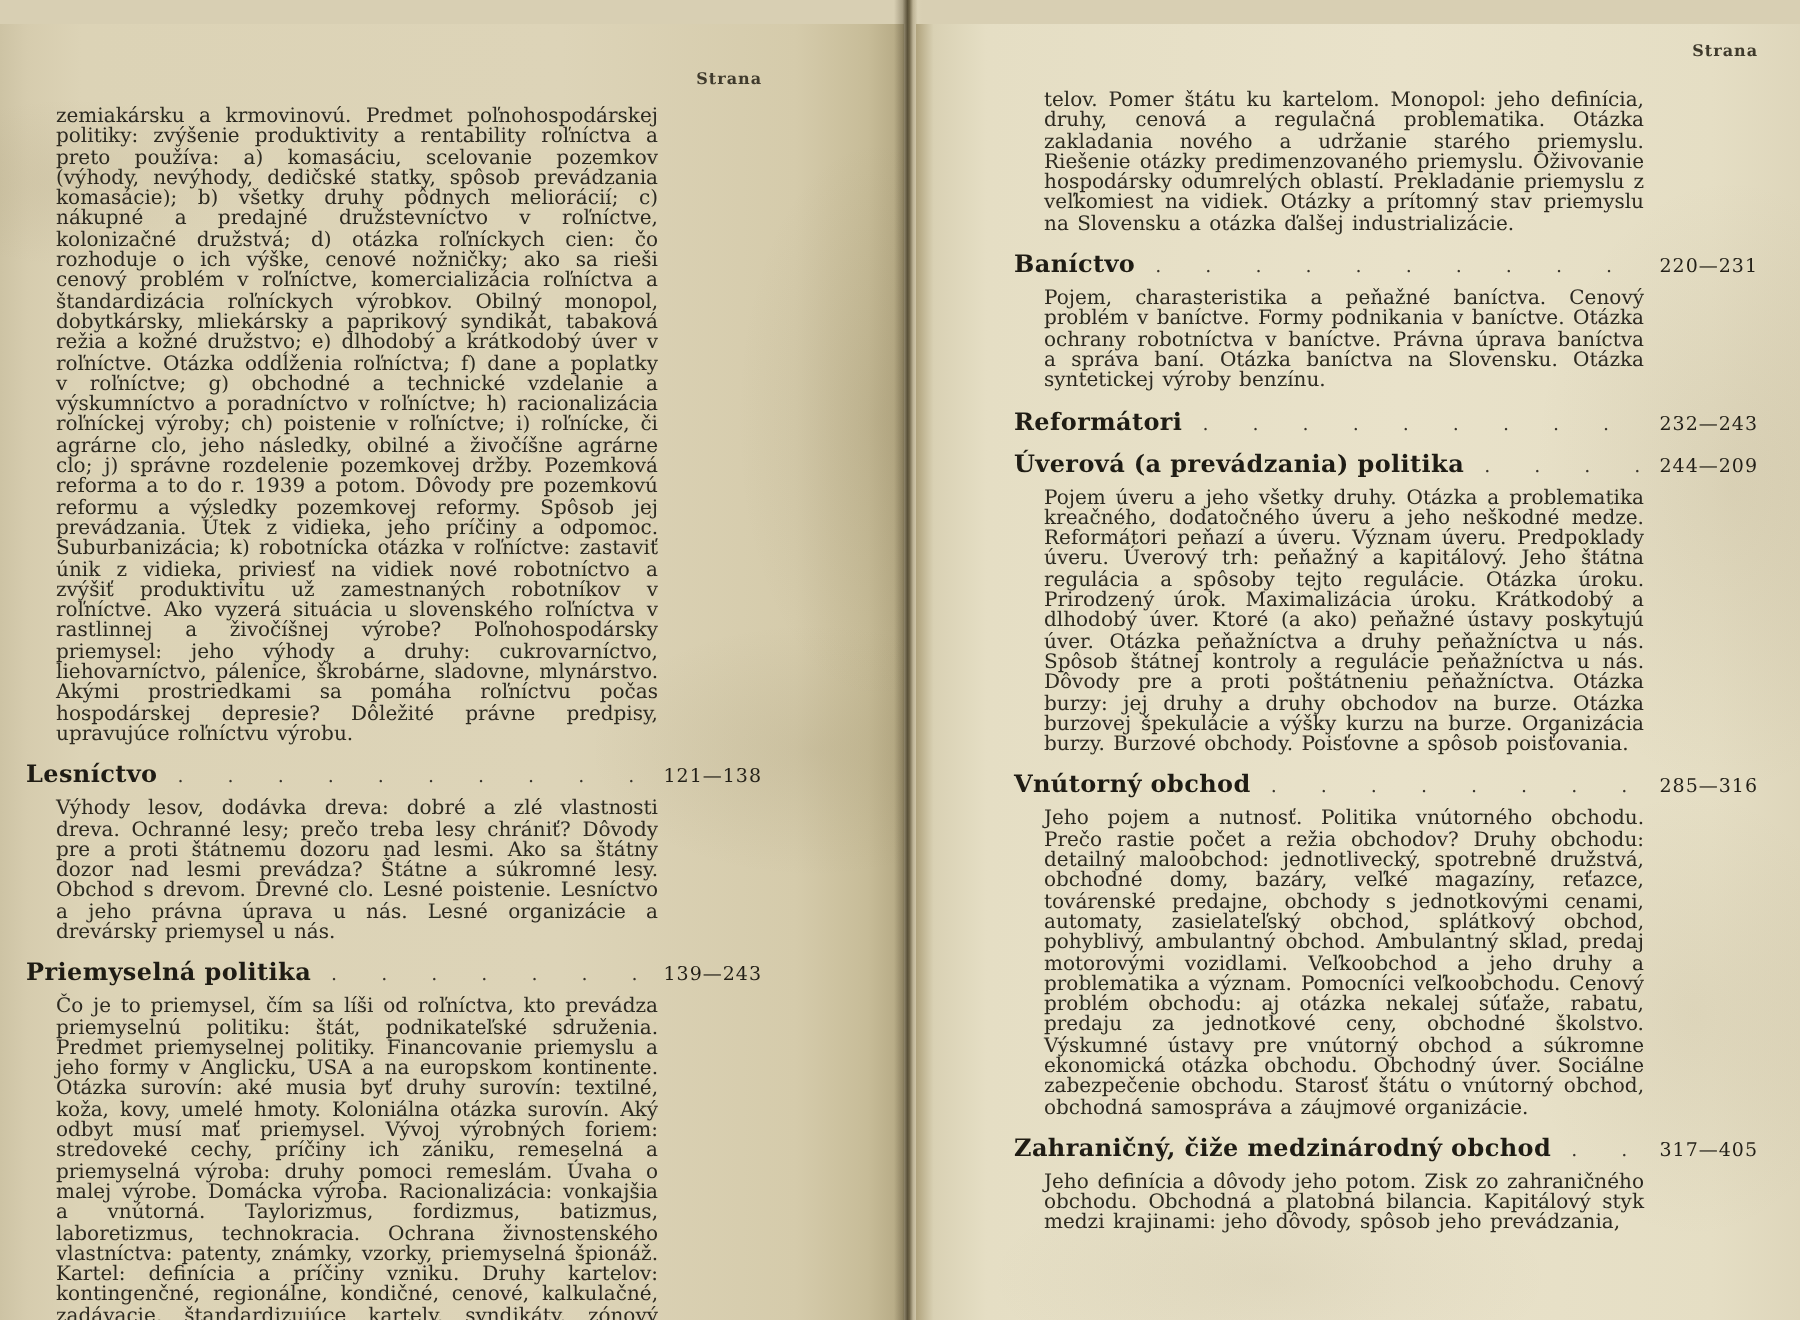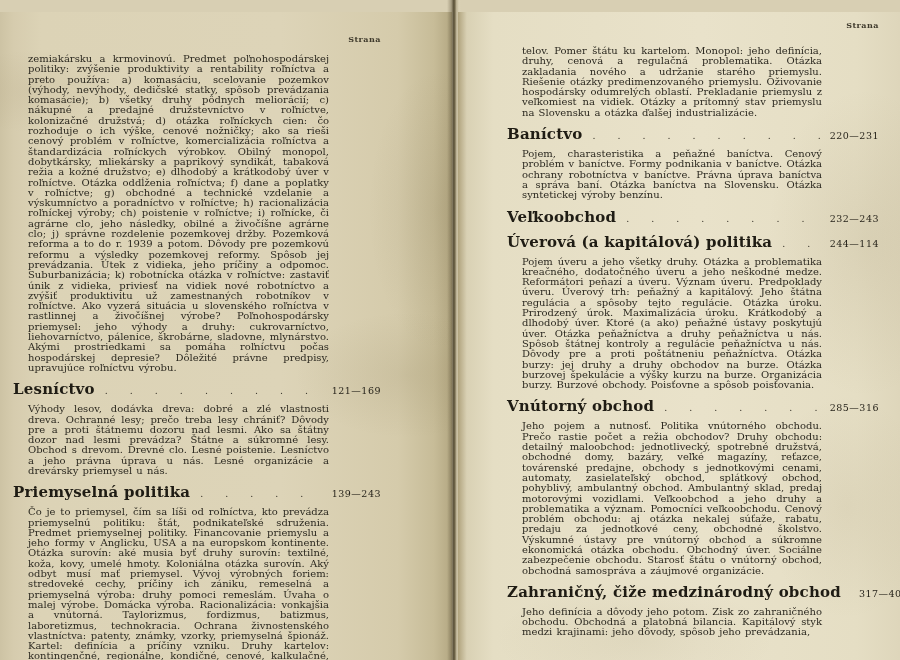--- a/index.html
+++ b/index.html
@@ -66,21 +66,21 @@
   }
   .page-right .body { margin-right: 57px; }
 
   .entry {
     display: flex;
     align-items: baseline;
     margin: 7px 0 6px 0;
   }
   .entry .title {
     font-weight: bold;
-    font-size: 15px;
+    font-size: 12px;
     color: #1f1c14;
     white-space: nowrap;
     letter-spacing: 0.2px;
   }
   .entry .leader {
     flex: 1 1 auto;
     overflow: hidden;
     white-space: nowrap;
     font-size: 9.5px;
     color: #37332a;
@@ -101,21 +101,21 @@
 <div class="spread">
 
   <div class="page page-left">
     <div class="inner">
       <div class="strana">Strana</div>
       <p class="body">zemiakársku a krmovinovú. Predmet poľnohospodárskej politiky: zvýšenie produktivity a rentability roľníctva a preto používa: a) komasáciu, scelovanie pozemkov (výhody, nevýhody, dedičské statky, spôsob prevádzania komasácie); b) všetky druhy pôdnych meliorácií; c) nákupné a predajné družstevníctvo v roľníctve, kolonizačné družstvá; d) otázka roľníckych cien: čo rozhoduje o ich výške, cenové nožničky; ako sa rieši cenový problém v roľníctve, komercializácia roľníctva a štandardizácia roľníckych výrobkov. Obilný monopol, dobytkársky, mliekársky a paprikový syndikát, tabaková režia a kožné družstvo; e) dlhodobý a krátkodobý úver v roľníctve. Otázka oddĺženia roľníctva; f) dane a poplatky v roľníctve; g) obchodné a technické vzdelanie a výskumníctvo a poradníctvo v roľníctve; h) racionalizácia roľníckej výroby; ch) poistenie v roľníctve; i) roľnícke, či agrárne clo, jeho následky, obilné a živočíšne agrárne clo; j) správne rozdelenie pozemkovej držby. Pozemková reforma a to do r. 1939 a potom. Dôvody pre pozemkovú reformu a výsledky pozemkovej reformy. Spôsob jej prevádzania. Útek z vidieka, jeho príčiny a odpomoc. Suburbanizácia; k) robotnícka otázka v roľníctve: zastaviť únik z vidieka, priviesť na vidiek nové robotníctvo a zvýšiť produktivitu už zamestnaných robotníkov v roľníctve. Ako vyzerá situácia u slovenského roľníctva v rastlinnej a živočíšnej výrobe? Poľnohospodársky priemysel: jeho výhody a druhy: cukrovarníctvo, liehovarníctvo, pálenice, škrobárne, sladovne, mlynárstvo. Akými prostriedkami sa pomáha roľníctvu počas hospodárskej depresie? Dôležité právne predpisy, upravujúce roľníctvu výrobu.</p>
 
       <div class="entry">
         <span class="title">Lesníctvo</span>
         <span class="leader">. . . . . . . . . . . . . . . . . . . . . . . . . . . . . .</span>
-        <span class="pages">121—169</span>
+        <span class="pages">121—138</span>
       </div>
       <p class="body">Výhody lesov, dodávka dreva: dobré a zlé vlastnosti dreva. Ochranné lesy; prečo treba lesy chrániť? Dôvody pre a proti štátnemu dozoru nad lesmi. Ako sa štátny dozor nad lesmi prevádza? Štátne a súkromné lesy. Obchod s drevom. Drevné clo. Lesné poistenie. Lesníctvo a jeho právna úprava u nás. Lesné organizácie a drevársky priemysel u nás.</p>
 
       <div class="entry">
         <span class="title">Priemyselná politika</span>
         <span class="leader">. . . . . . . . . . . . . . . . . . . . . . . . . . . . . .</span>
         <span class="pages">139—243</span>
       </div>
       <p class="body">Čo je to priemysel, čím sa líši od roľníctva, kto prevádza priemyselnú politiku: štát, podnikateľské sdruženia. Predmet priemyselnej politiky. Financovanie priemyslu a jeho formy v Anglicku, USA a na europskom kontinente. Otázka surovín: aké musia byť druhy surovín: textilné, koža, kovy, umelé hmoty. Koloniálna otázka surovín. Aký odbyt musí mať priemysel. Vývoj výrobných foriem: stredoveké cechy, príčiny ich zániku, remeselná a priemyselná výroba: druhy pomoci remeslám. Úvaha o malej výrobe. Domácka výroba. Racionalizácia: vonkajšia a vnútorná. Taylorizmus, fordizmus, batizmus, laboretizmus, technokracia. Ochrana živnostenského vlastníctva: patenty, známky, vzorky, priemyselná špionáž. Kartel: definícia a príčiny vzniku. Druhy kartelov: kontingenčné, regionálne, kondičné, cenové, kalkulačné, zadávacie, štandardizujúce kartely, syndikáty, zónový systém, basing points. Politika kartelov: proti outsiderom, cenová a vývozná politika kar-</p>
     </div>
@@ -129,29 +129,29 @@
       <p class="body">telov. Pomer štátu ku kartelom. Monopol: jeho definícia, druhy, cenová a regulačná problematika. Otázka zakladania nového a udržanie starého priemyslu. Riešenie otázky predimenzovaného priemyslu. Oživovanie hospodársky odumrelých oblastí. Prekladanie priemyslu z veľkomiest na vidiek. Otázky a prítomný stav priemyslu na Slovensku a otázka ďalšej industrializácie.</p>
 
       <div class="entry">
         <span class="title">Baníctvo</span>
         <span class="leader">. . . . . . . . . . . . . . . . . . . . . . . . . . . . . .</span>
         <span class="pages">220—231</span>
       </div>
       <p class="body">Pojem, charasteristika a peňažné baníctva. Cenový problém v baníctve. Formy podnikania v baníctve. Otázka ochrany robotníctva v baníctve. Právna úprava baníctva a správa baní. Otázka baníctva na Slovensku. Otázka syntetickej výroby benzínu.</p>
 
       <div class="entry">
-        <span class="title">Veľkoobchod</span>
+        <span class="title">Reformátori</span>
         <span class="leader">. . . . . . . . . . . . . . . . . . . . . . . . . . . . . .</span>
         <span class="pages">232—243</span>
       </div>
 
       <div class="entry">
-        <span class="title">Úverová (a kapitálová) politika</span>
+        <span class="title">Úverová (a prevádzania) politika</span>
         <span class="leader">. . . . . . . . . . . . . . . . . . . . . . . . . . . . . .</span>
-        <span class="pages">244—114</span>
+        <span class="pages">244—209</span>
       </div>
       <p class="body">Pojem úveru a jeho všetky druhy. Otázka a problematika kreačného, dodatočného úveru a jeho neškodné medze. Reformátori peňazí a úveru. Význam úveru. Predpoklady úveru. Úverový trh: peňažný a kapitálový. Jeho štátna regulácia a spôsoby tejto regulácie. Otázka úroku. Prirodzený úrok. Maximalizácia úroku. Krátkodobý a dlhodobý úver. Ktoré (a ako) peňažné ústavy poskytujú úver. Otázka peňažníctva a druhy peňažníctva u nás. Spôsob štátnej kontroly a regulácie peňažníctva u nás. Dôvody pre a proti poštátneniu peňažníctva. Otázka burzy: jej druhy a druhy obchodov na burze. Otázka burzovej špekulácie a výšky kurzu na burze. Organizácia burzy. Burzové obchody. Poisťovne a spôsob poisťovania.</p>
 
       <div class="entry">
         <span class="title">Vnútorný obchod</span>
         <span class="leader">. . . . . . . . . . . . . . . . . . . . . . . . . . . . . .</span>
         <span class="pages">285—316</span>
       </div>
       <p class="body">Jeho pojem a nutnosť. Politika vnútorného obchodu. Prečo rastie počet a režia obchodov? Druhy obchodu: detailný maloobchod: jednotlivecký, spotrebné družstvá, obchodné domy, bazáry, veľké magazíny, reťazce, továrenské predajne, obchody s jednotkovými cenami, automaty, zasielateľský obchod, splátkový obchod, pohyblivý, ambulantný obchod. Ambulantný sklad, predaj motorovými vozidlami. Veľkoobchod a jeho druhy a problematika a význam. Pomocníci veľkoobchodu. Cenový problém obchodu: aj otázka nekalej súťaže, rabatu, predaju za jednotkové ceny, obchodné školstvo. Výskumné ústavy pre vnútorný obchod a súkromne ekonomická otázka obchodu. Obchodný úver. Sociálne zabezpečenie obchodu. Starosť štátu o vnútorný obchod, obchodná samospráva a záujmové organizácie.</p>
 

